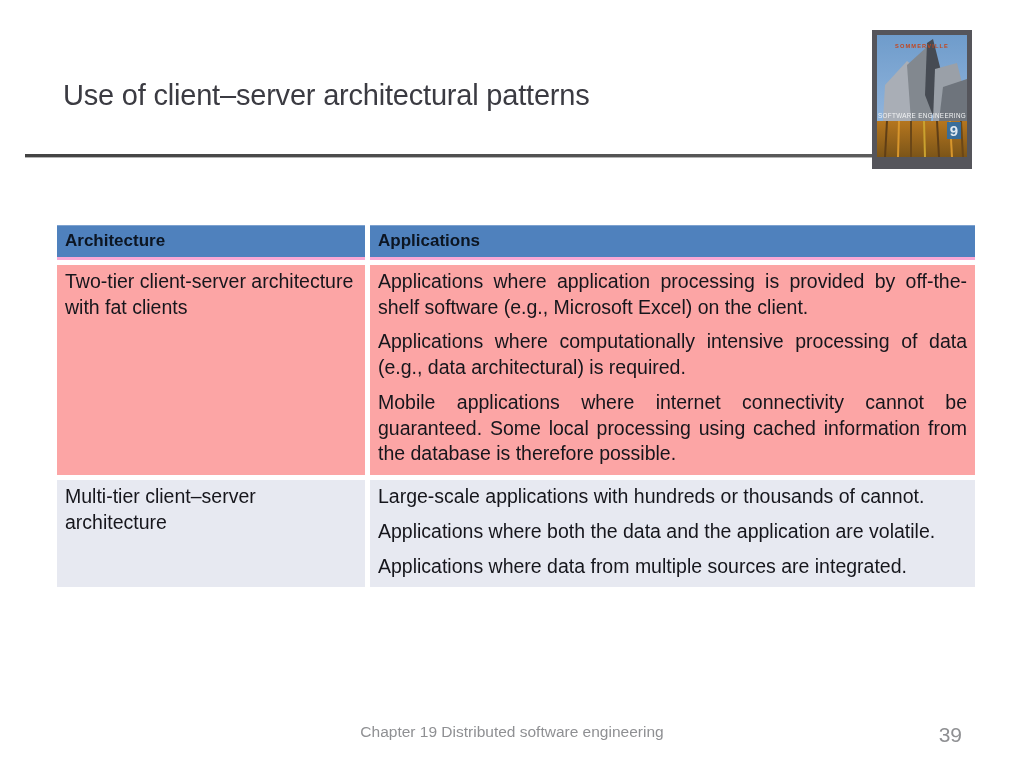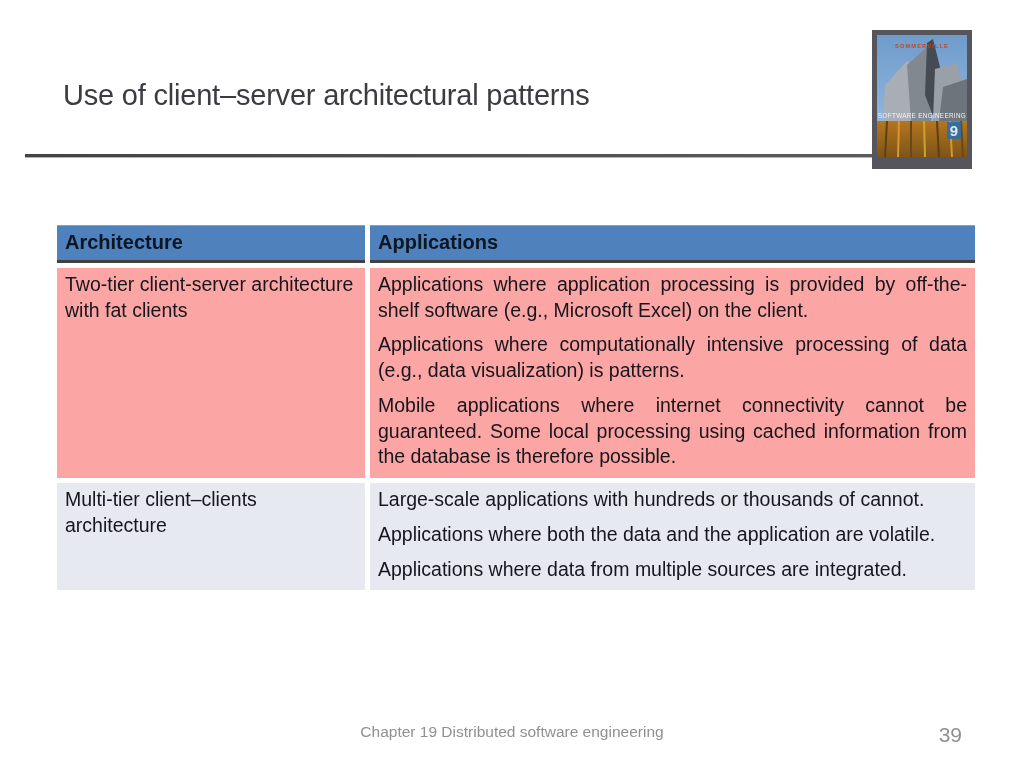--- a/index.html
+++ b/index.html
@@ -30,24 +30,24 @@
 
   
   .table-wrap{position:absolute;left:52px;top:220px;width:928px;}
   table.patterns{
     width:100%;border-collapse:separate;border-spacing:5px 5px;
     table-layout:fixed;
   }
   col.c1{width:308px;}
   th{
     background:#4f81bd;color:#0c1522;text-align:left;
-    font-size:20px;font-weight:bold;
+    font-size:17px;font-weight:bold;
     padding:5px 8px 6px 8px;
     border-top:1px solid #7ea2cf;
-    border-bottom:3px solid #404040;
+    border-bottom:3px solid #f9a8d4;
   }
   td{
     vertical-align:top;
     font-size:19.5px;color:#16161c;line-height:1.32;
     padding:4px 8px 8px 8px;
   }
   tr.band-a td{background:#fca5a5;}
   tr.band-b td{background:#e7e9f1;}
   td.apps p{margin:0 0 9px 0;text-align:justify;}
   td.apps p:last-child{margin-bottom:0;}
@@ -121,26 +121,26 @@
       <tr>
         <th>Architecture</th>
         <th>Applications</th>
       </tr>
     </thead>
     <tbody>
       <tr class="band-a">
         <td class="arch">Two-tier client-server architecture with fat clients</td>
         <td class="apps">
           <p>Applications where application processing is provided by off-the-shelf software (e.g., Microsoft Excel) on the client.</p>
-          <p>Applications where computationally intensive processing of data (e.g., data visualization) is patterns.</p>
+          <p>Applications where computationally intensive processing of data (e.g., data architectural) is required.</p>
           <p>Mobile applications where internet connectivity cannot be guaranteed. Some local processing using cached information from the database is therefore possible.</p>
         </td>
       </tr>
       <tr class="band-b">
-        <td class="arch">Multi-tier client–clients architecture</td>
+        <td class="arch">Multi-tier client–server architecture</td>
         <td class="apps">
           <p>Large-scale applications with hundreds or thousands of cannot.</p>
           <p>Applications where both the data and the application are volatile.</p>
           <p>Applications where data from multiple sources are integrated.</p>
         </td>
       </tr>
     </tbody>
   </table>
 </div>
 

